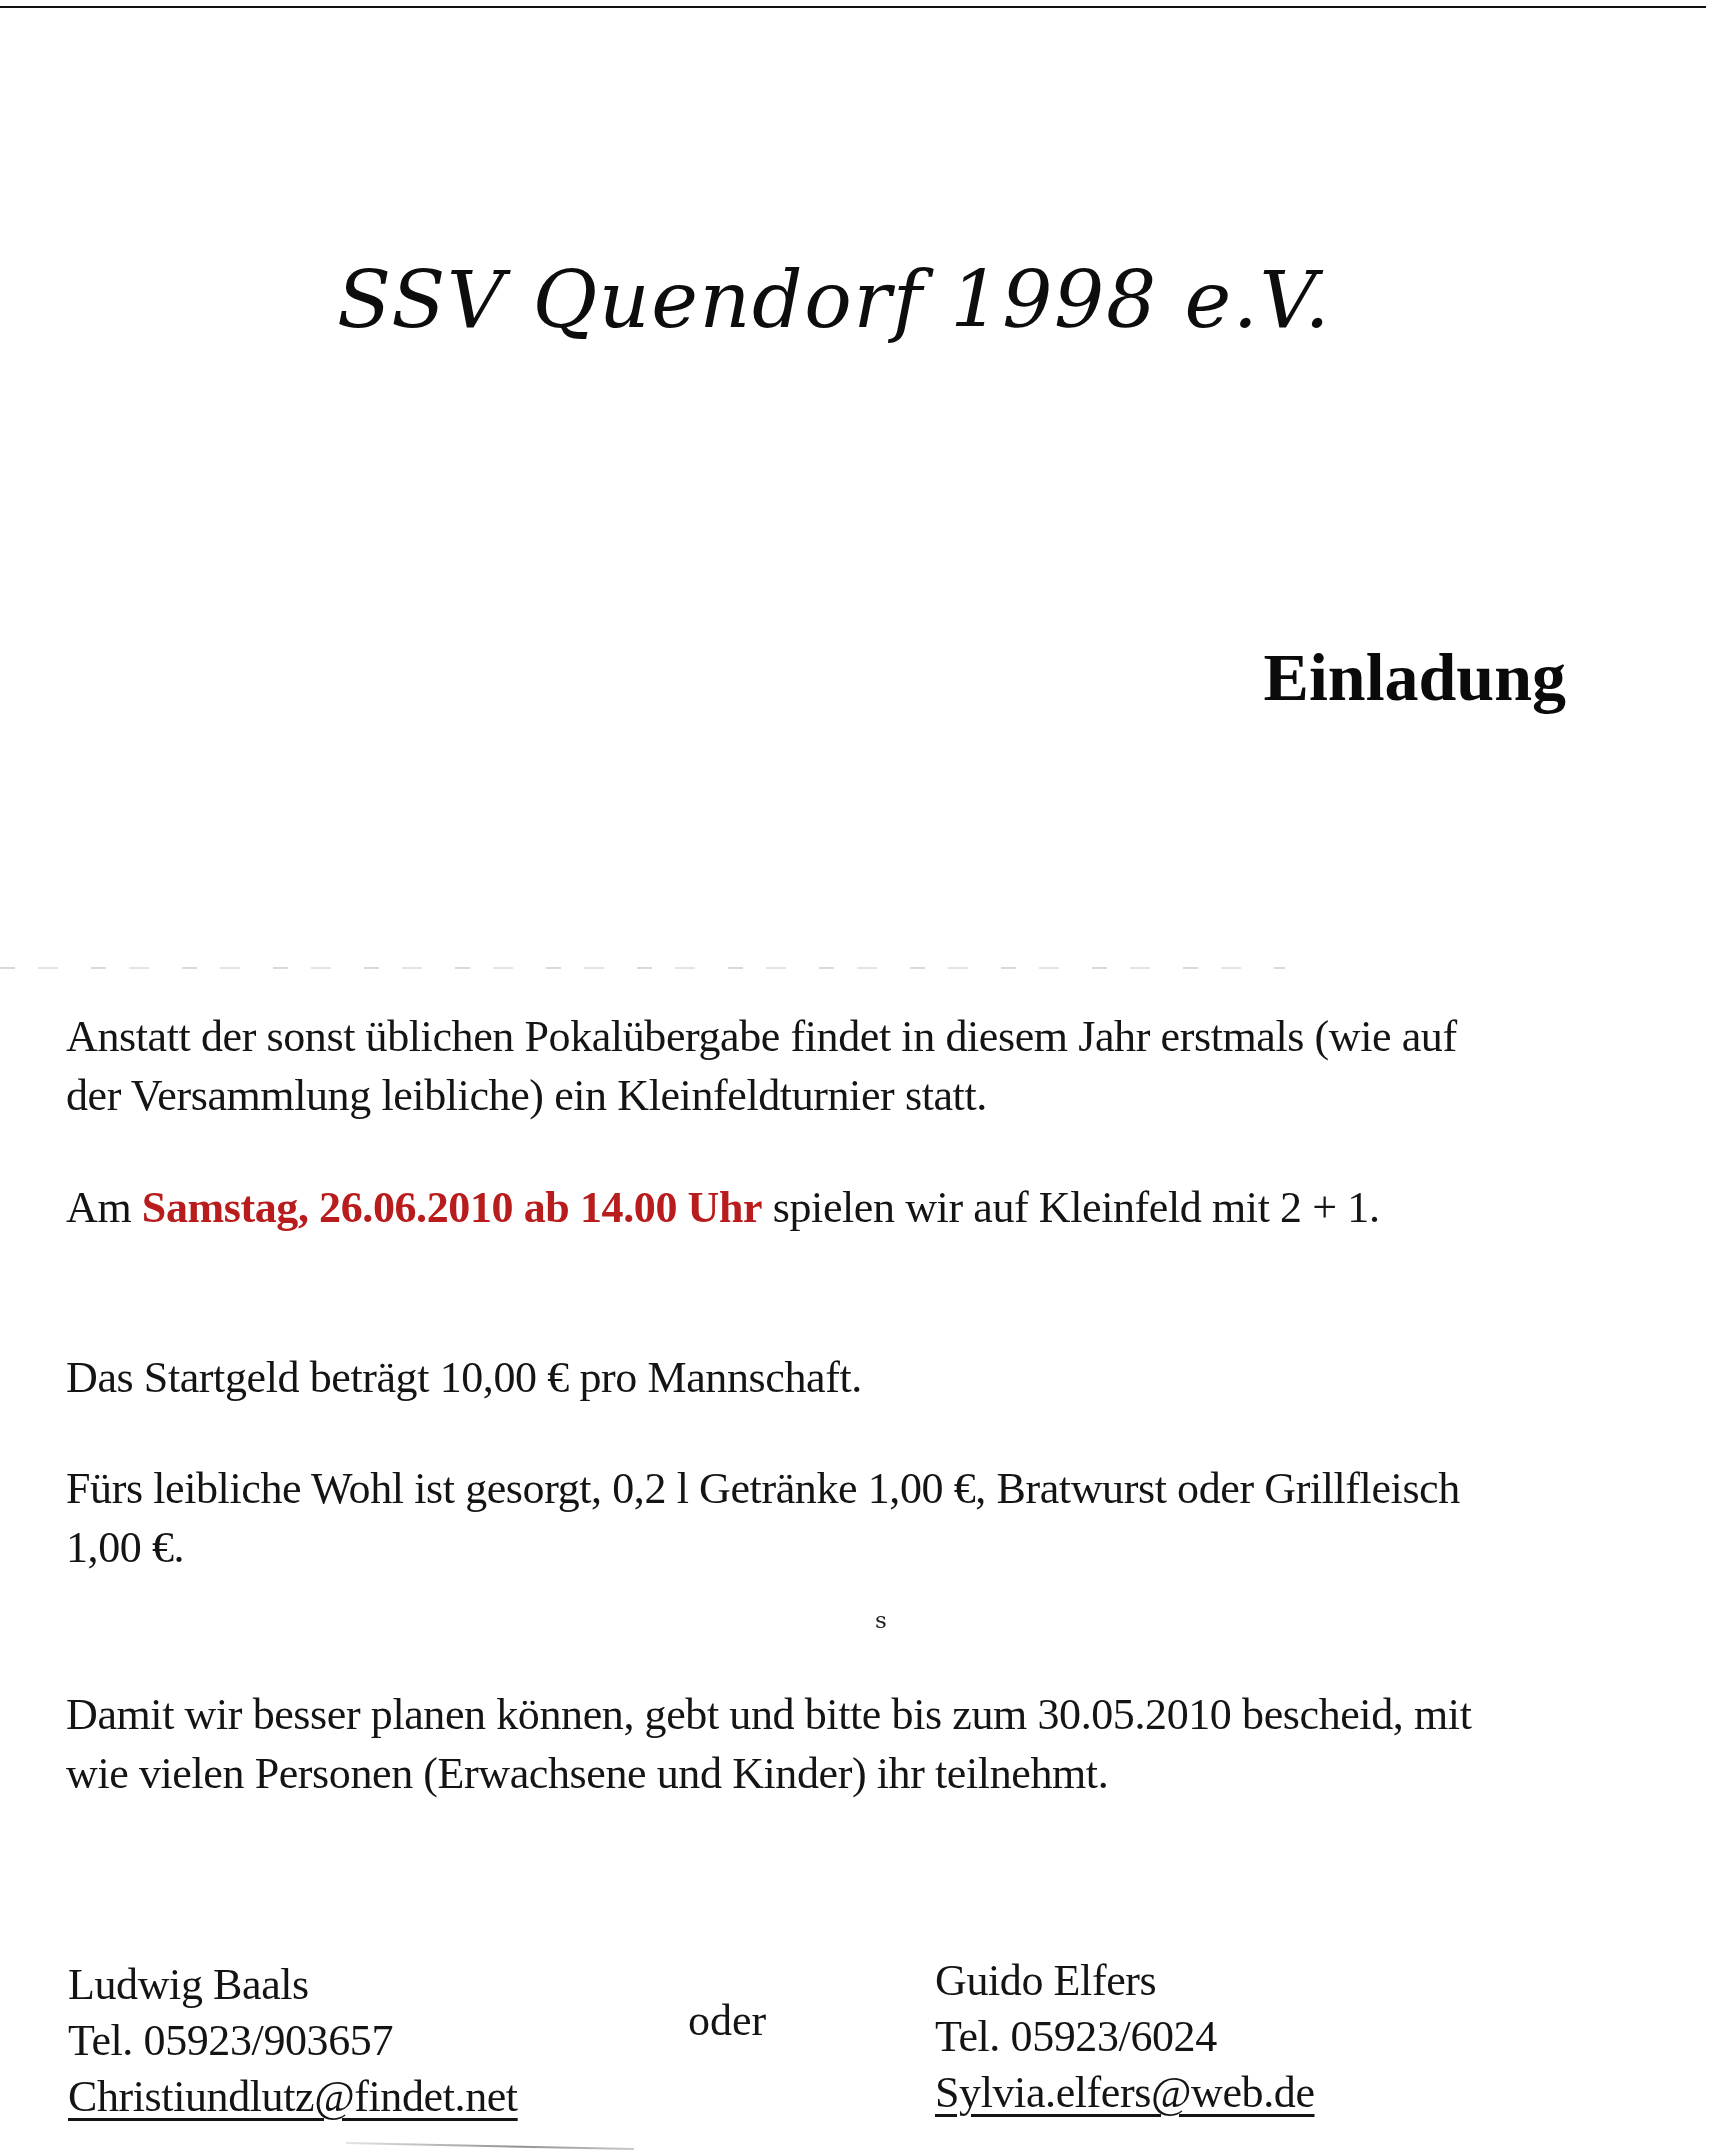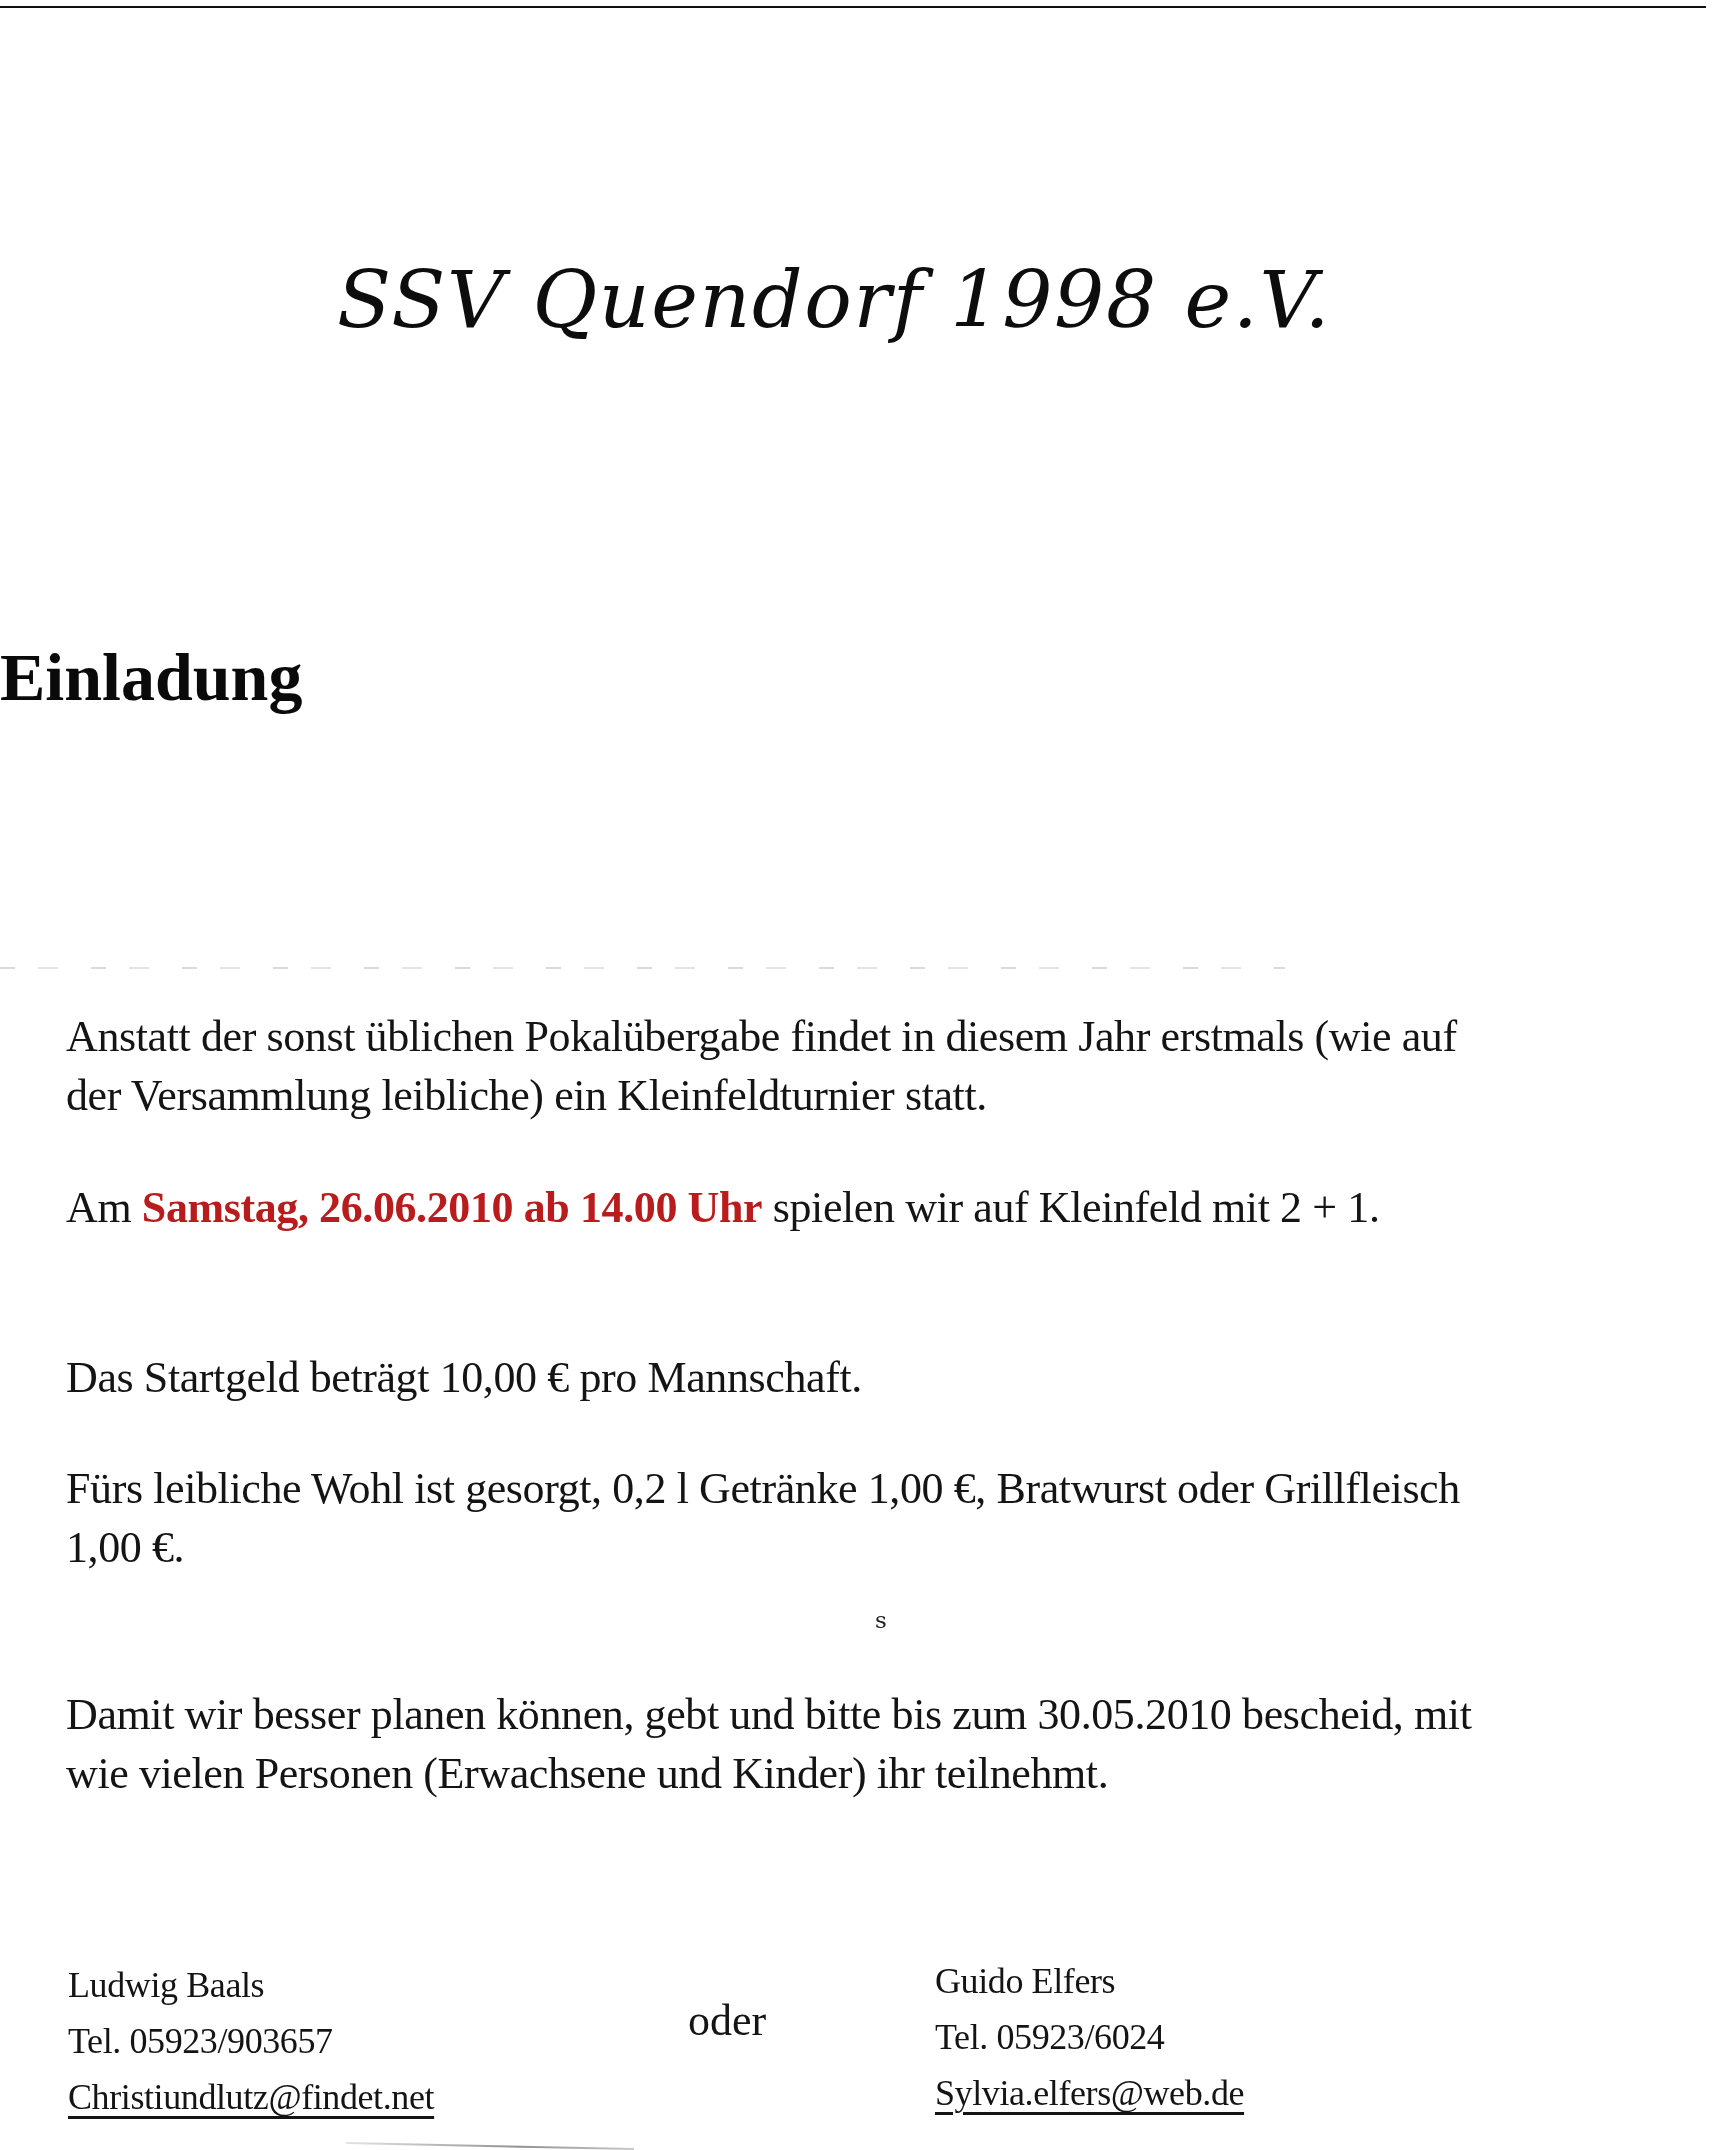--- a/index.html
+++ b/index.html
@@ -55,21 +55,21 @@
     letter-spacing: 1.6px;
     white-space: nowrap;
     color: #0d0d0d;
     margin-left: 44px;
   }
   .doc-heading {
     position: absolute;
     left: 0;
     top: 636px;
     width: 1566px;
-    text-align: left;
+    text-align: right;
     font-family: "Liberation Serif", serif;
     font-weight: bold;
     font-size: 68px;
     line-height: 82px;
     color: #0a0a0a;
   }
   .para {
     position: absolute;
     left: 66px;
     width: 1450px;
@@ -93,21 +93,21 @@
     position: absolute;
     left: 875px;
     top: 1607px;
     font-size: 23px;
     font-family: "DejaVu Serif", serif;
     color: #222;
   }
   .contact {
     position: absolute;
     font-family: "Liberation Serif", serif;
-    font-size: 36px;
+    font-size: 44px;
     line-height: 56px;
     letter-spacing: -0.4px;
     color: #141414;
   }
   .contact-left { left: 68px; top: 1957px; }
   .contact-right { left: 935px; top: 1953px; }
   .contact-or {
     position: absolute;
     left: 688px;
     top: 1953px;

